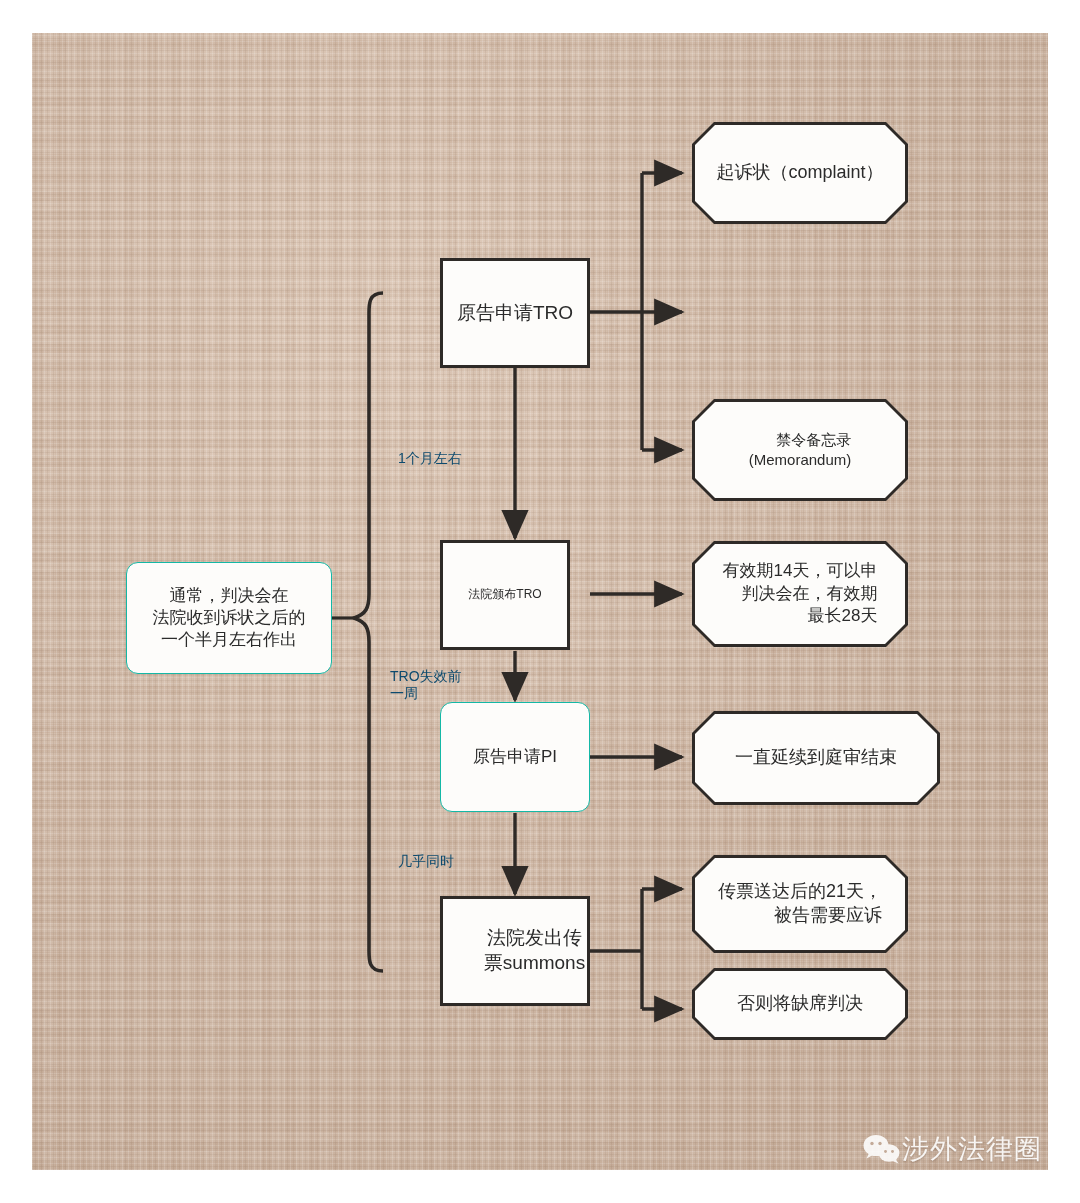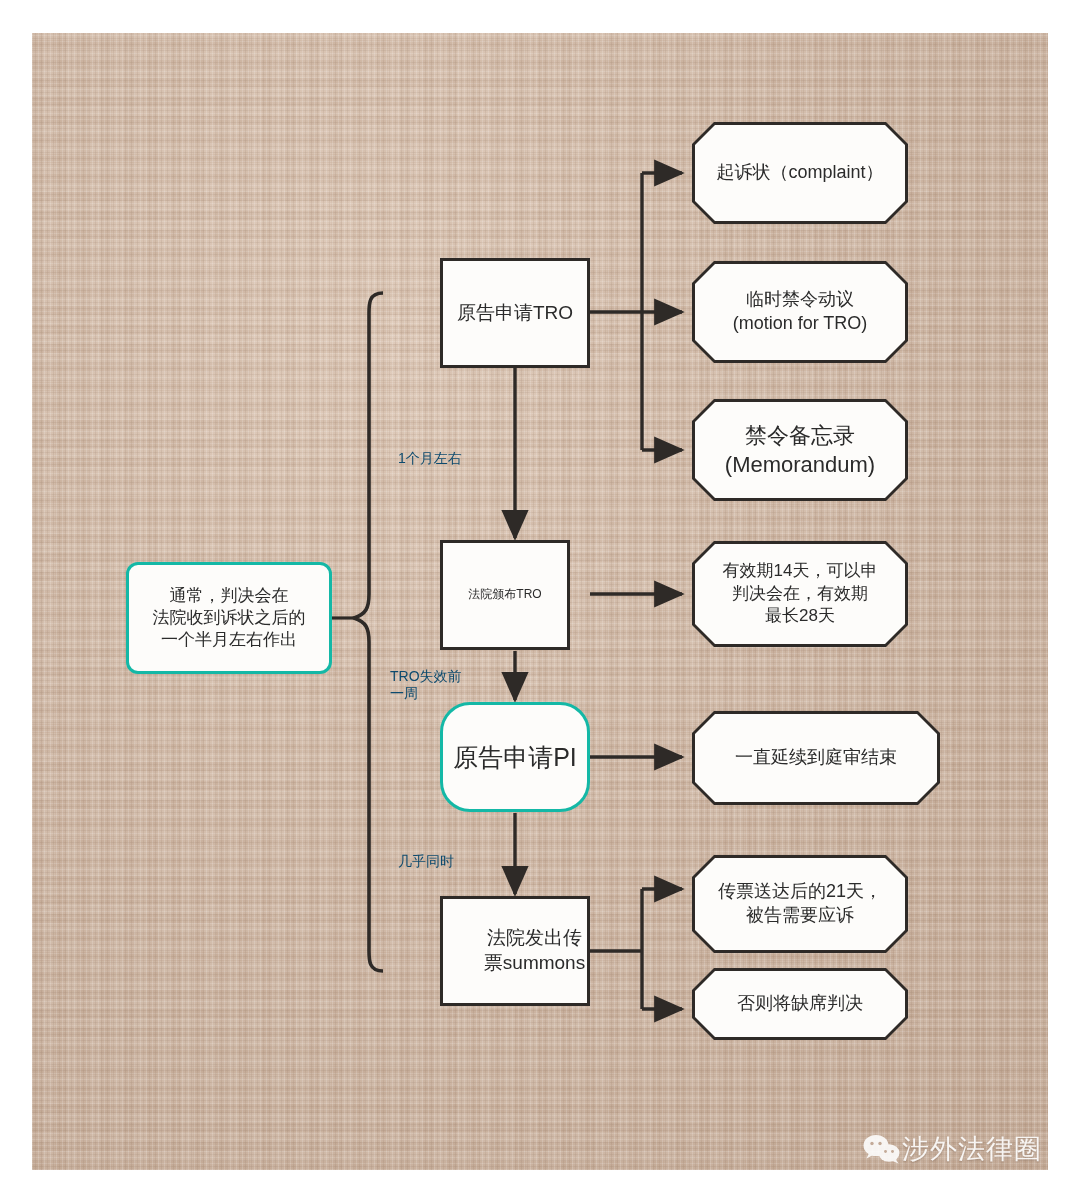--- a/index.html
+++ b/index.html
@@ -50,21 +50,21 @@
     color: #2b2b2b;
     line-height: 1.30;
     white-space: pre-line;
   }
   .rect-node {
     background: #fdfcfa;
     border: 3px solid #2e2a27;
   }
   .rounded-node {
     background: #fdfcfa;
-    border: 3px solid #14b8a6;
+    border: 1px solid #14b8a6;
     border-radius: 12px;
   }
   .oct-wrap {
     position: absolute;
     box-sizing: border-box;
   }
   .oct-border {
     position: absolute;
     left: 0; top: 0;
     width: 100%;
@@ -77,21 +77,21 @@
     position: absolute;
     left: 3px; top: 3px;
     width: calc(100% - 6px);
     height: calc(100% - 6px);
     background: #fdfcfa;
     -webkit-clip-path: polygon(20px 0, calc(100% - 20px) 0, 100% 20px, 100% calc(100% - 20px), calc(100% - 20px) 100%, 20px 100%, 0 calc(100% - 20px), 0 20px);
     clip-path: polygon(20px 0, calc(100% - 20px) 0, 100% 20px, 100% calc(100% - 20px), calc(100% - 20px) 100%, 20px 100%, 0 calc(100% - 20px), 0 20px);
     display: flex;
     align-items: center;
     justify-content: center;
-    text-align: center;
+    text-align: right;
     color: #2b2b2b;
     line-height: 1.32;
     white-space: pre-line;
     padding: 2px 10px;
     box-sizing: border-box;
   }
   .edge-label {
     position: absolute;
     color: #0c4a6e;
     text-align: left;
@@ -168,47 +168,40 @@
   </div>
 
   <div class="node rect-node" style="left:440px; top:258px; width:150px; height:110px; font-size:19px;">
     <span>原告申请TRO</span>
   </div>
 
   <div class="node rect-node" style="left:440px; top:540px; width:130px; height:110px; font-size:12px;">
     <span>法院颁布TRO</span>
   </div>
 
-  <div class="node rounded-node" style="left:440px; top:702px; width:150px; height:110px; font-size:25px;border-radius:30px;">
+  <div class="node rounded-node" style="left:440px; top:702px; width:150px; height:110px; font-size:17px;">
     <span>原告申请PI</span>
   </div>
 
   <div class="node rect-node" style="left:440px; top:896px; width:150px; height:110px; font-size:19px;padding-left:39px;">
     <span>法院发出传
 票summons</span>
   </div>
 
   <div class="oct-wrap" style="left:692px; top:122px; width:216px; height:102px;">
     <div class="oct-border"></div>
     <div class="oct-inner" style="font-size:18px;">
       <span>起诉状（complaint）</span>
     </div>
   </div>
 
-  <div class="oct-wrap" style="left:692px; top:261px; width:216px; height:102px;">
-    <div class="oct-border"></div>
-    <div class="oct-inner" style="font-size:18px;">
-      <span>临时禁令动议
-(motion for TRO)</span>
-    </div>
-  </div>
 
   <div class="oct-wrap" style="left:692px; top:399px; width:216px; height:102px;">
     <div class="oct-border"></div>
-    <div class="oct-inner" style="font-size:22px;">
+    <div class="oct-inner" style="font-size:15px;">
       <span>禁令备忘录
 (Memorandum)</span>
     </div>
   </div>
 
   <div class="oct-wrap" style="left:692px; top:541px; width:216px; height:106px;">
     <div class="oct-border"></div>
     <div class="oct-inner" style="font-size:17px;">
       <span>有效期14天，可以申
 判决会在，有效期

